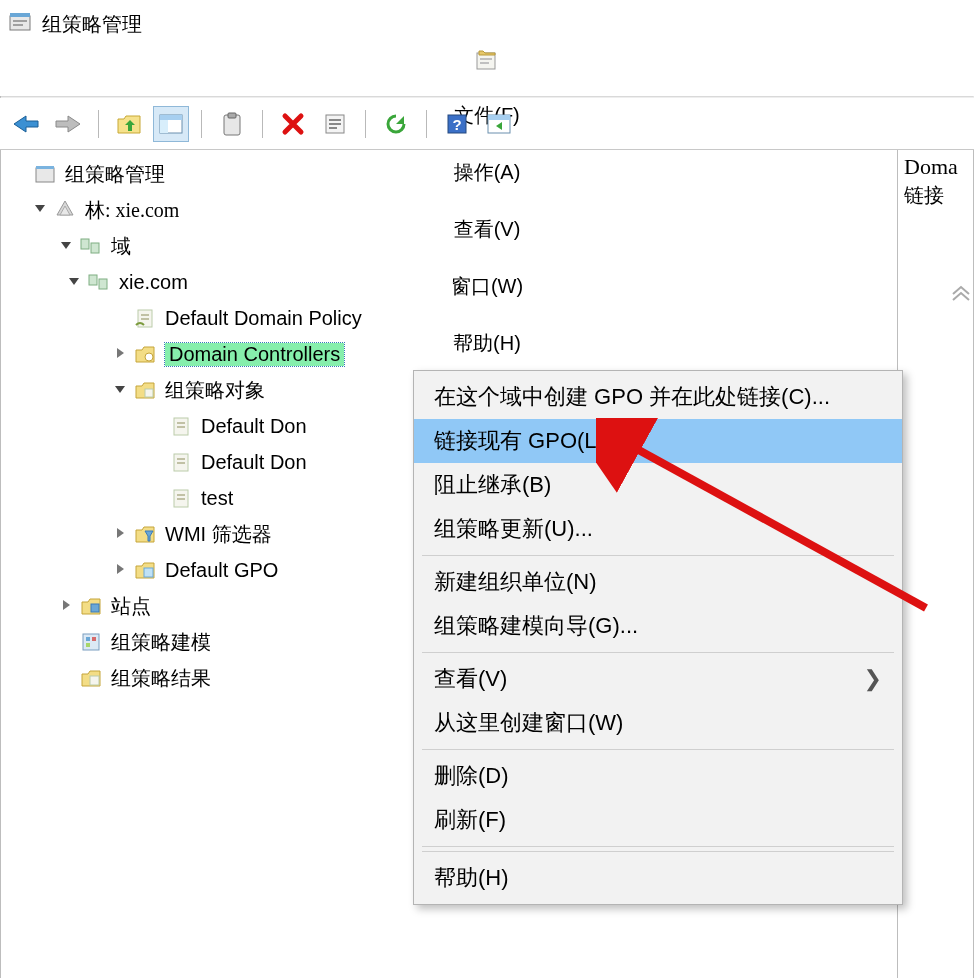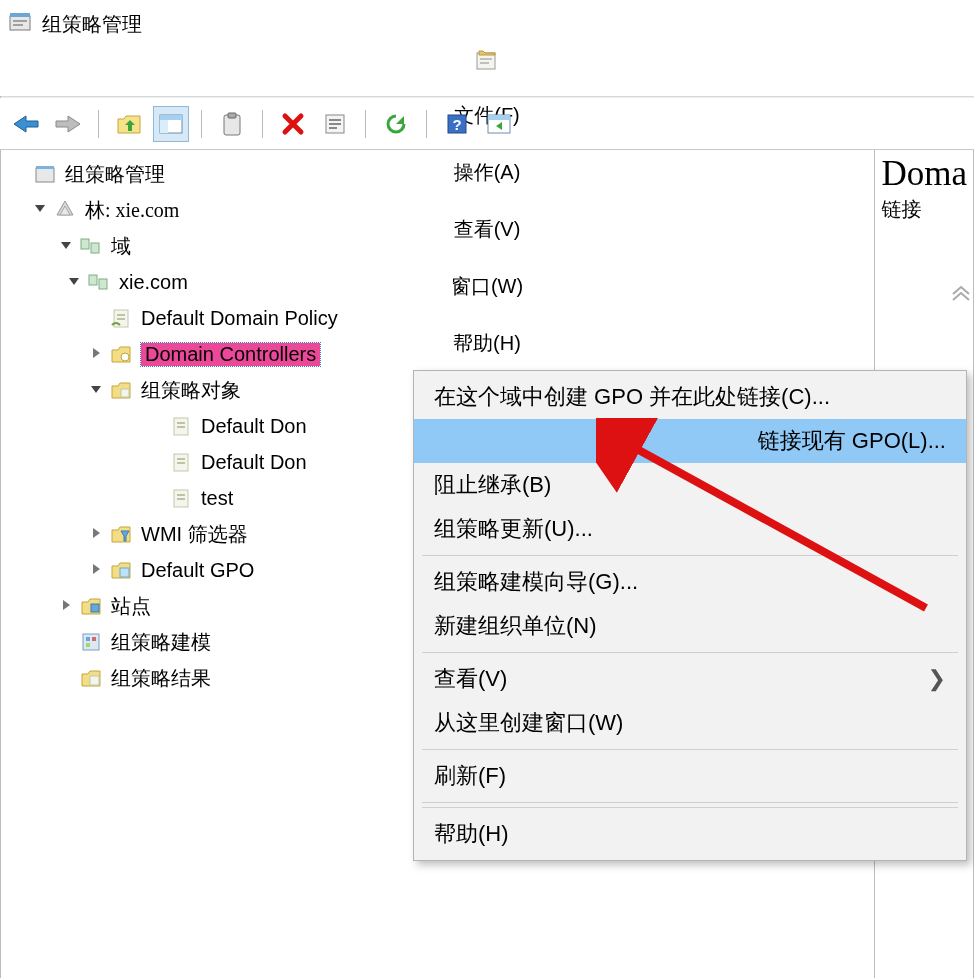--- a/index.html
+++ b/index.html
@@ -69,69 +69,68 @@
     padding: 6px 0;
   }
   .detail {
     flex: 1;
     border: 1px solid #bdbdbd;
     border-left: none;
     border-top: none;
     padding: 4px 6px;
     position: relative;
   }
-  .detail-title { font-size: 35px; font-family: "Times New Roman", serif; }
+  .detail-title { font-size: 22px; font-family: "Times New Roman", serif; }
   .detail-sub { margin-top: 2px; font-size: 20px; }
   .detail-chev { position: absolute; top: 130px; right: 0; color: #aaa; font-size: 22px; }
   .node {
     display: flex;
     align-items: center;
     height: 36px;
     padding-left: 8px;
   }
   .node .expander {
     width: 22px; text-align: center;
     color: #666; font-size: 14px;
     user-select: none;
   }
   .node .label { margin-left: 6px; }
   .node.selected .label {
-    background: #ec4899;
+    background: #86efac;
     outline: 1px dotted #3a7ab8;
     padding: 0 4px;
   }
   .indent1 { padding-left: 28px; font-family: Liberation Serif, serif; }
   .indent2 { padding-left: 54px; }
   .indent3 { padding-left: 62px; }
-  .indent4 { padding-left: 84px; }
+  .indent4 { padding-left: 108px; }
   .indent5 { padding-left: 144px; }
   .node .icon { width: 28px; display:flex; align-items:center; justify-content:center; }
 
   
   .ctxmenu {
     position: absolute;
     left: 413px;
     top: 370px;
-    width: 554px;
+    width: 490px;
     background: #f2f2f2;
     border: 1px solid #b4b4b4;
     box-shadow: 4px 4px 8px rgba(0,0,0,.25);
     padding: 4px 0;
     z-index: 10;
   }
   .ctxitem {
     display: flex;
     align-items: center;
     height: 44px;
     padding: 0 20px;
     font-size: 22px;
   }
   .ctxitem:hover, .ctxitem.highlight {
     background: #90c8f6;
-    justify-content: flex-end;
   }
   .ctxsep {
     height: 1px;
     background: #cfcfcf;
     margin: 4px 8px;
   }
   .ctxitem .arrow {
     margin-left: auto;
     color: #555;
   }
@@ -444,34 +443,37 @@
       <span>链接现有 GPO(L)...</span>
     </div>
   <div class="ctxitem">
       <span>阻止继承(B)</span>
     </div>
   <div class="ctxitem">
       <span>组策略更新(U)...</span>
     </div>
   <div class="ctxsep"></div>
   <div class="ctxitem">
+      <span>新建组织单位(N)</span>
+    </div>
+  <div class="ctxitem">
       <span>组策略建模向导(G)...</span>
-    </div>
-  <div class="ctxitem">
-      <span>新建组织单位(N)</span>
     </div>
   <div class="ctxsep"></div>
   <div class="ctxitem">
       <span>查看(V)</span>
       <span class="arrow">❯</span>
     </div>
   <div class="ctxitem">
       <span>从这里创建窗口(W)</span>
     </div>
   <div class="ctxsep"></div>
+  <div class="ctxitem">
+      <span>删除(D)</span>
+    </div>
   <div class="ctxitem">
       <span>刷新(F)</span>
     </div>
   <div class="ctxsep"></div>
   <div class="ctxsep"></div>
   <div class="ctxitem">
       <span>帮助(H)</span>
     </div>
 </div>
 

